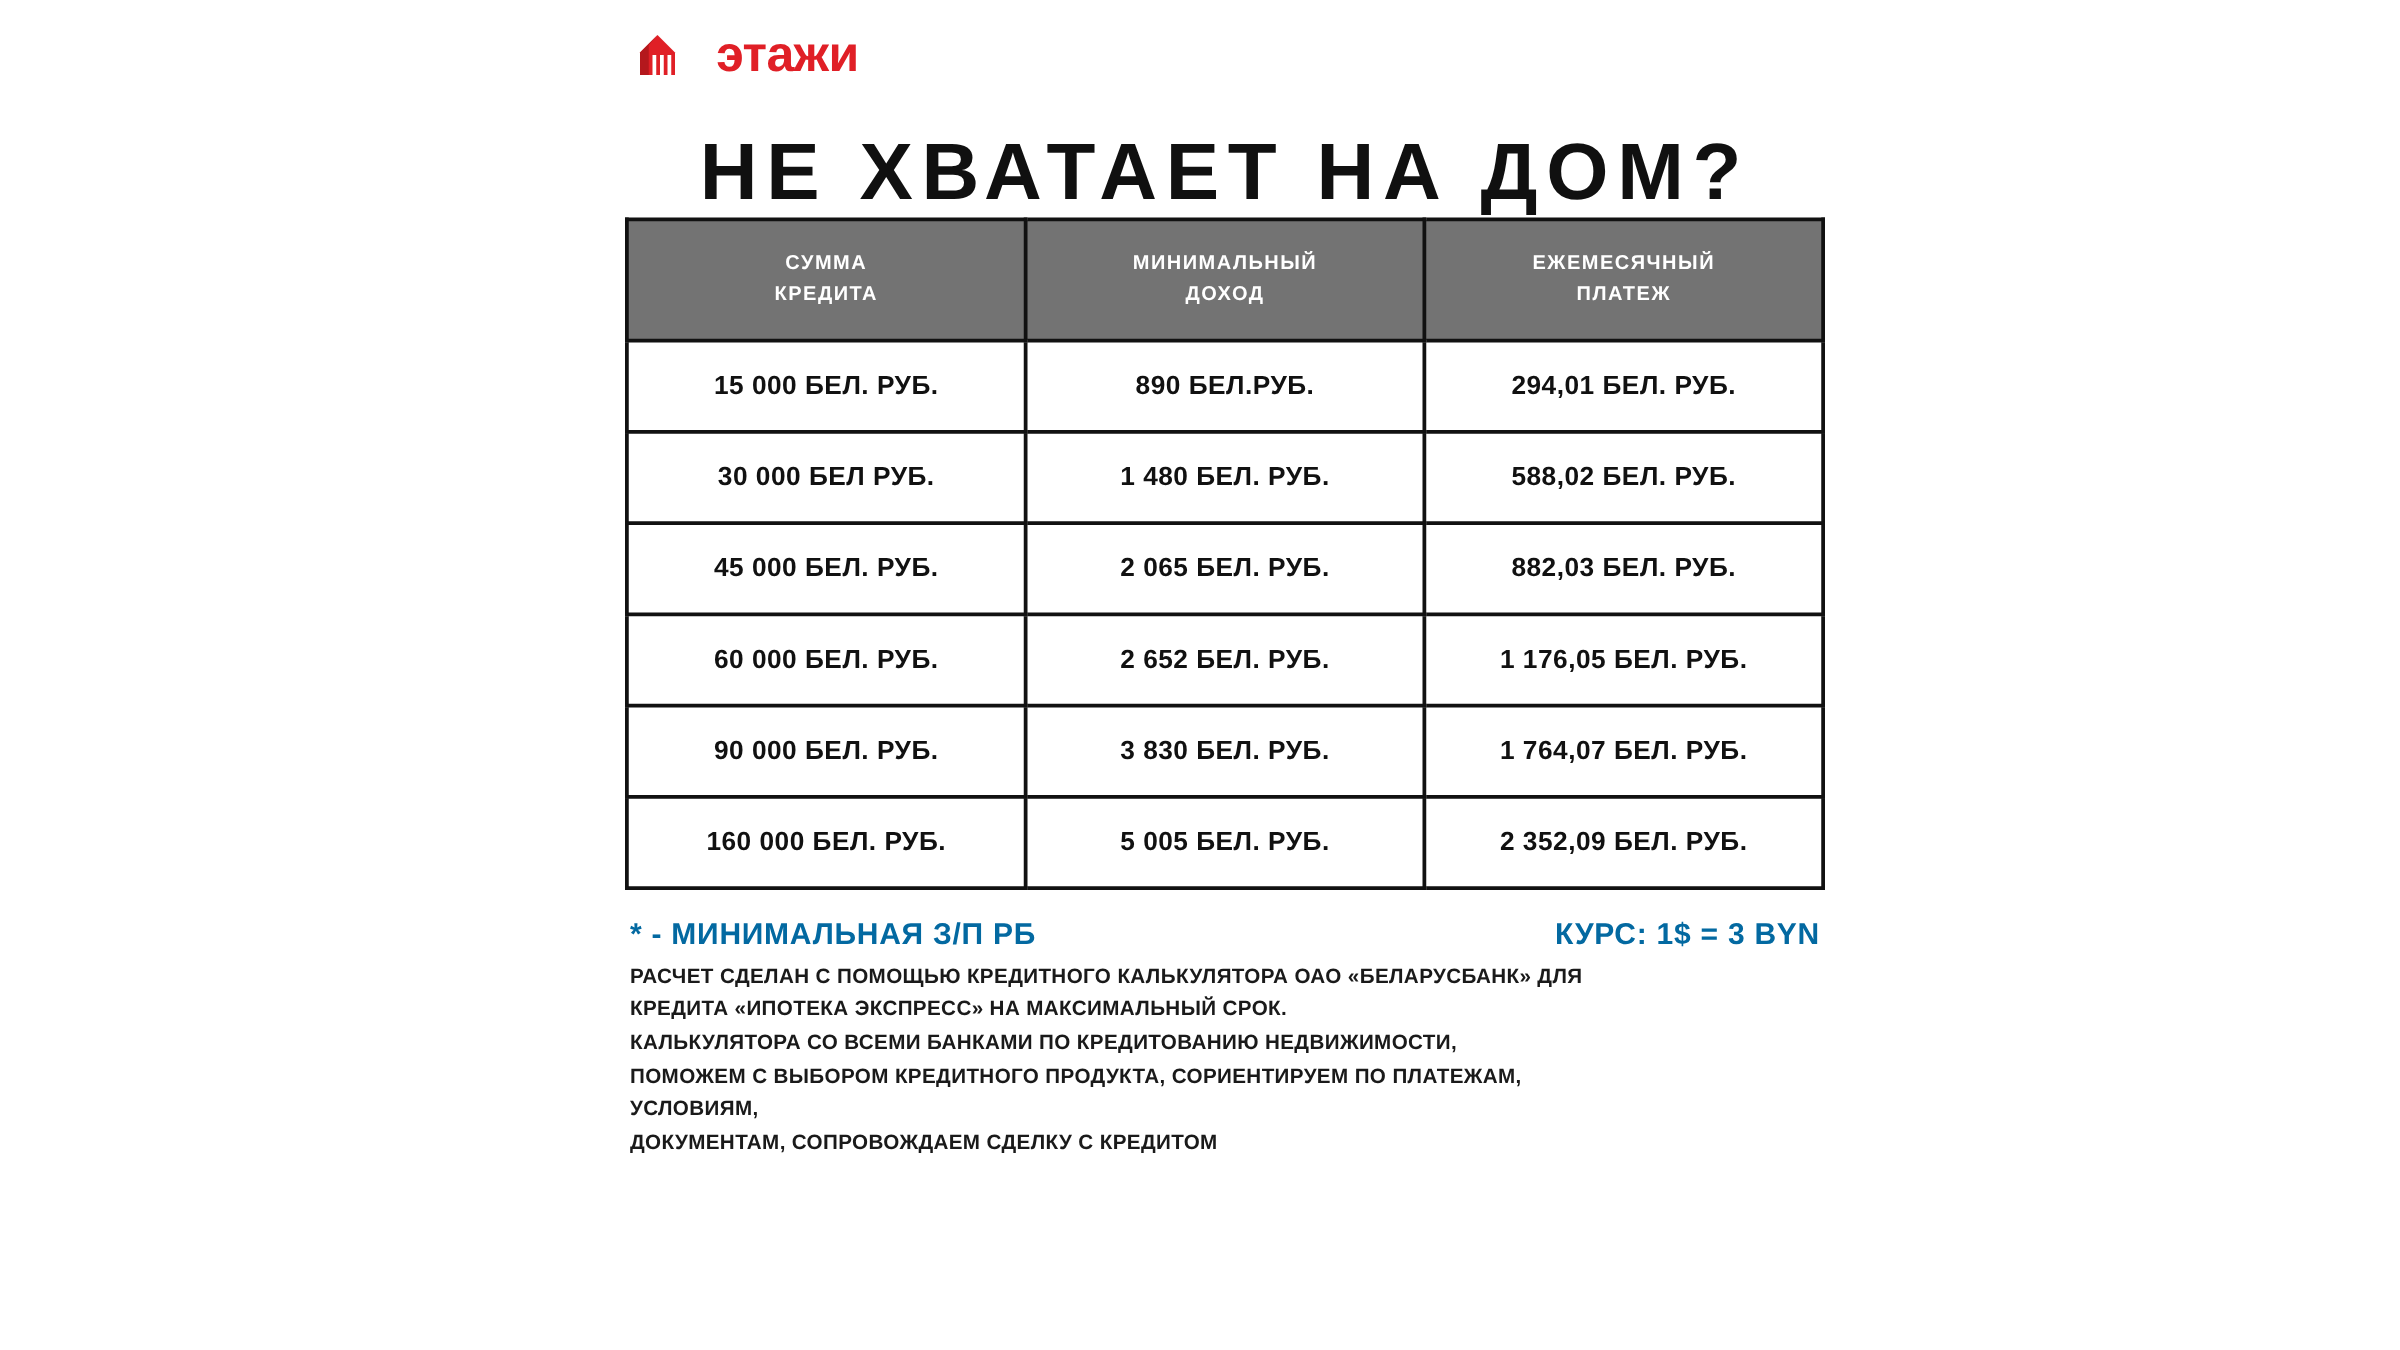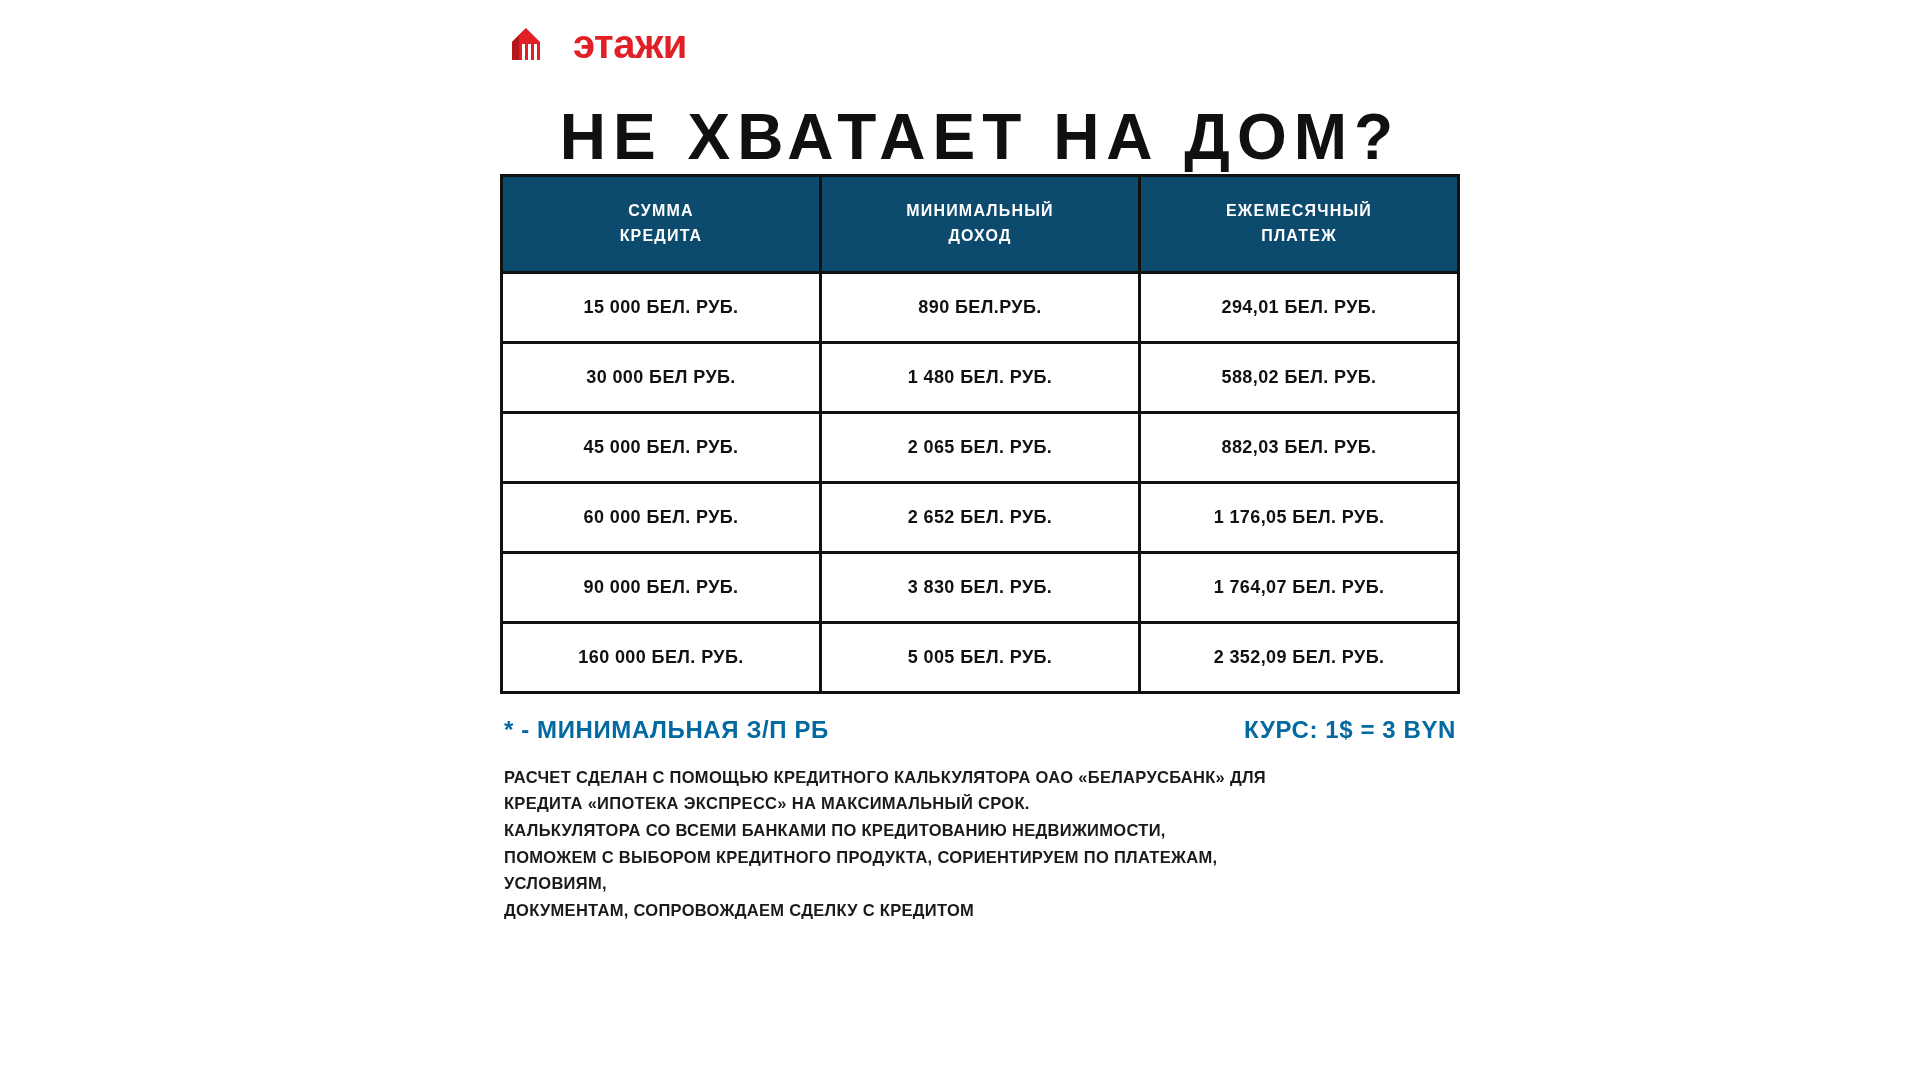--- a/index.html
+++ b/index.html
@@ -58,33 +58,33 @@
     color: #101010;
     text-align: center;
     white-space: nowrap;
   }
   table.rates {
     border-collapse: collapse;
     width: 960px;
     table-layout: fixed;
   }
   table.rates th {
-    background: #0c4a6e;
+    background: #737373;
     color: #ffffff;
     font-size: 16px;
     font-weight: bold;
     letter-spacing: 1.2px;
     line-height: 1.55;
     padding: 22px 6px;
     border: 3px solid #111111;
     text-align: center;
     vertical-align: middle;
   }
   table.rates td {
-    font-size: 18px;
+    font-size: 21px;
     font-weight: bold;
     letter-spacing: 0.4px;
     color: #111111;
     padding: 23px 6px;
     border: 3px solid #111111;
     text-align: center;
     vertical-align: middle;
     background: #ffffff;
   }
 
@@ -98,21 +98,21 @@
   }
   .note-left, .note-right {
     font-size: 24px;
     font-weight: bold;
     letter-spacing: 0.6px;
     color: #0369a1;
   }
 
   
   .fineprint {
-    margin-top: 20px;
+    margin-top: 6px;
     padding: 0 4px;
     font-size: 16.5px;
     line-height: 1.62;
     letter-spacing: 0.3px;
     font-weight: bold;
     color: #1a1a1a;
   }
   .fineprint p { margin: 0; }
 </style>
 </head>

